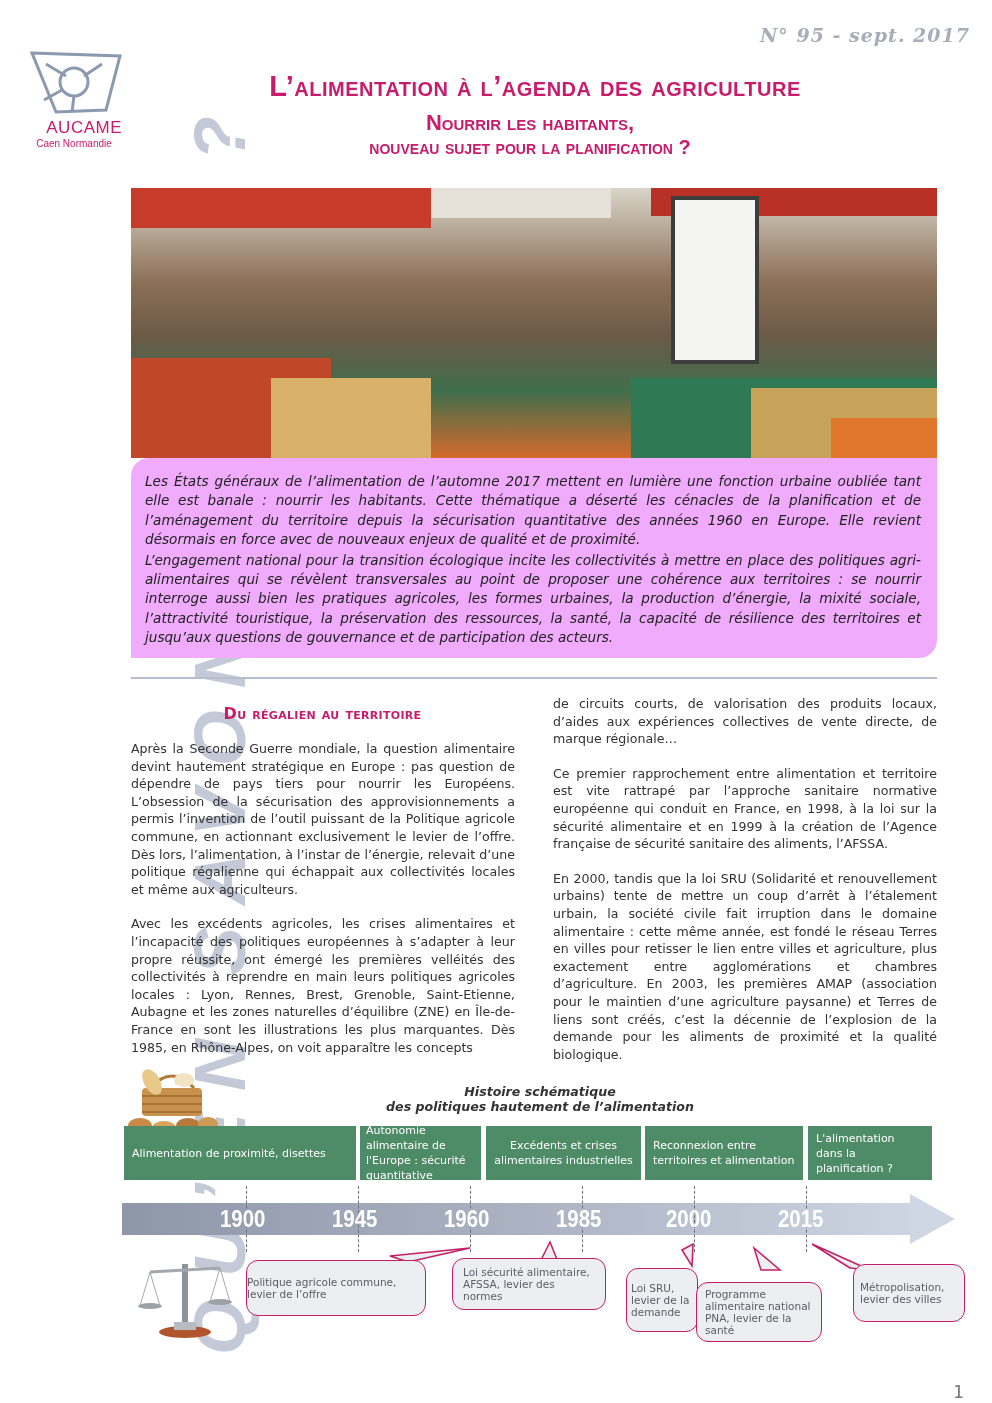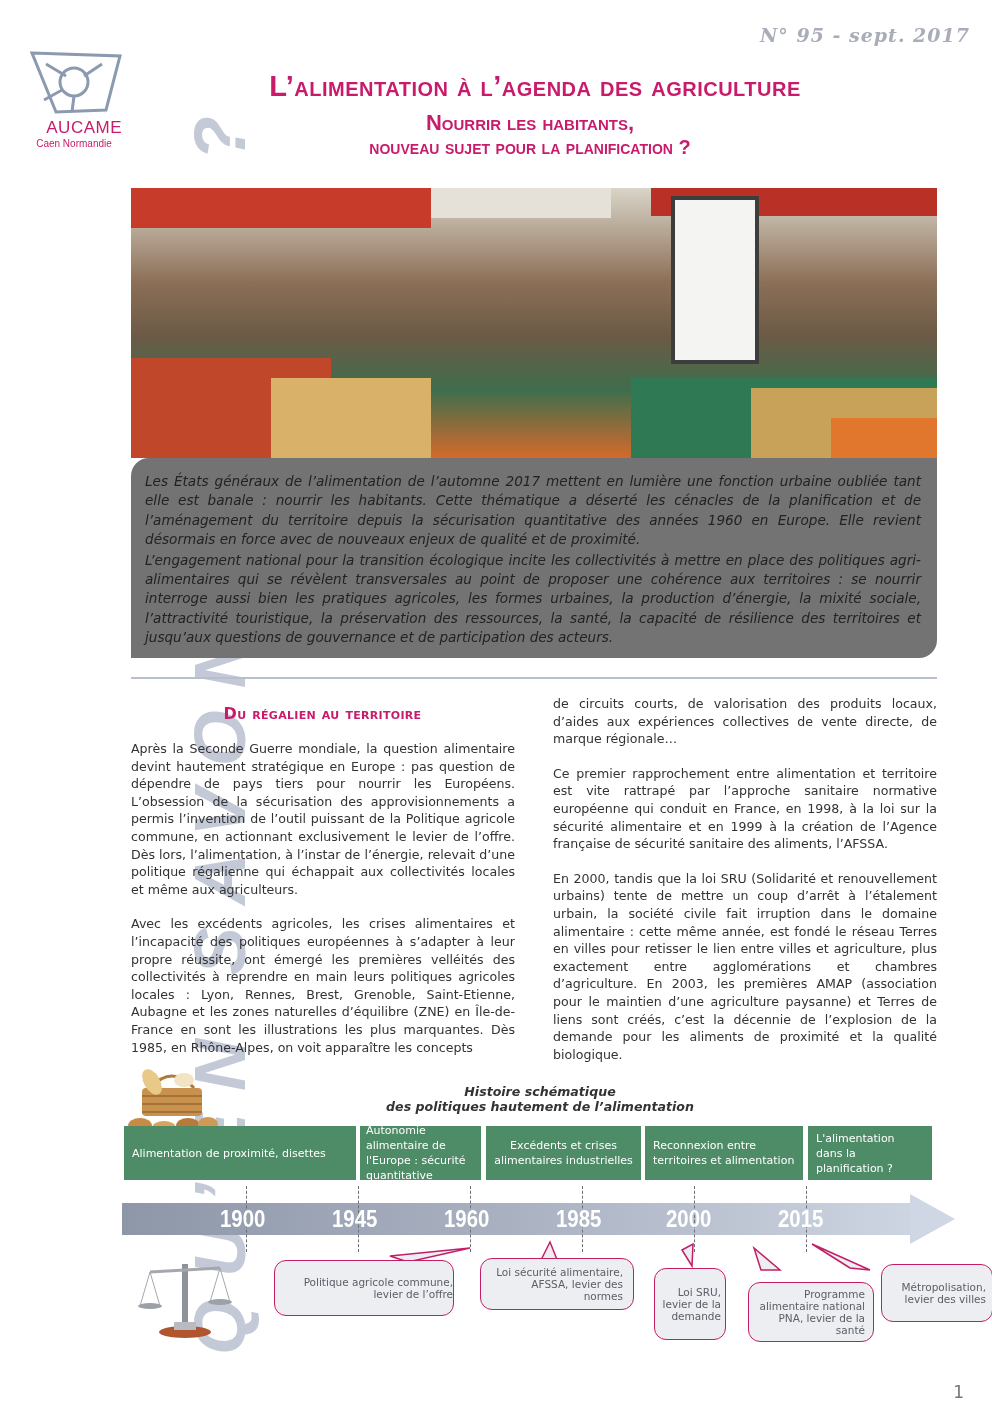--- a/index.html
+++ b/index.html
@@ -30,21 +30,21 @@
           transform-origin:center center; color:#c3c9d6; font-family:"Liberation Sans", sans-serif;
           font-weight:bold; font-style:italic; font-size:72px; letter-spacing:22px;
           white-space:nowrap; text-align:center; line-height:90px; }
 
   
   .photo { left:131px; top:188px; width:806px; height:270px; overflow:hidden;
            background:linear-gradient(180deg,#d9d5c8 0%,#8c6f57 35%,#6b5a46 55%,#3f6e4c 75%,#d46a2c 100%); }
   .awning { position:absolute; }
 
   
-  .intro { left:131px; top:458px; width:806px; height:200px; background:#737373;
+  .intro { left:131px; top:458px; width:806px; height:200px; background:#f0abfc;
            border-top-left-radius:18px; border-bottom-right-radius:18px; }
   .intro p { margin:0; font-style:italic; font-size:13.6px; line-height:19.4px;
              text-align:justify; color:#222; font-family:"DejaVu Sans", sans-serif; }
   .intro-inner { position:absolute; left:14px; top:14px; width:776px; }
   .intro p + p { margin-top:1px; }
 
   .rule { left:131px; top:677px; width:806px; height:2px; background:#b7bfcf; }
 
   .h2 { left:130px; top:704px; width:385px; text-align:center; color:#c81b6b;
         font-family:"DejaVu Sans", sans-serif; font-weight:bold; font-size:16px;
@@ -64,23 +64,23 @@
   .arrow-bar { left:122px; top:1203px; width:790px; height:32px;
                background:linear-gradient(90deg,#8e97a8 0%,#aab2c2 50%,#cdd5e2 100%); }
   .arrow-head { left:910px; top:1194px; width:0; height:0;
                 border-top:25px solid transparent; border-bottom:25px solid transparent;
                 border-left:45px solid #cfd7e4; }
   .year { top:1203px; font-family:"Liberation Sans", sans-serif; font-weight:bold;
           font-size:24px; color:#ffffff; line-height:32px; transform:scaleX(0.85);
           transform-origin:left center; }
   .tick { width:0; border-left:1.5px dashed #6c6f77; }
   .bubble { background:#eceef2; border:1.5px solid #c41e66; border-radius:12px;
-            color:#5a5e66; font-size:10.5px; line-height:12px; text-align:right;
+            color:#5a5e66; font-size:10.5px; line-height:12px; text-align:left;
             display:flex; align-items:center; justify-content:center; box-sizing:border-box;
-            font-family:"DejaVu Sans", sans-serif;margin-left:28px; }
+            font-family:"DejaVu Sans", sans-serif; }
   .page-num { right:28px; top:1382px; font-size:17px; color:#777; }
 </style>
 </head>
 <body>
 
 <div class="abs issue">N° 95 - sept. 2017</div>
 
 <svg class="abs logo" viewBox="0 0 100 70" style="height:70px;">
   <path d="M6 3 L94 6 L80 60 L30 62 Z" fill="none" stroke="#8c9ab0" stroke-width="3"></path>
   <circle cx="48" cy="32" r="14" fill="none" stroke="#8c9ab0" stroke-width="3"></circle>
@@ -181,17 +181,17 @@
 <svg class="abs" style="left:240px;top:1240px;width:720px;height:100px;" viewBox="0 0 720 100">
   <path d="M150 16 L230 8 L168 22 Z" fill="#eceef2" stroke="#c41e66" stroke-width="1.5"></path>
   <path d="M300 22 L310 2 L318 22 Z" fill="#eceef2" stroke="#c41e66" stroke-width="1.5"></path>
   <path d="M442 10 L453 4 L452 26 Z" fill="#eceef2" stroke="#c41e66" stroke-width="1.5"></path>
   <path d="M521 30 L514 8 L540 30 Z" fill="#eceef2" stroke="#c41e66" stroke-width="1.5"></path>
   <path d="M610 28 L572 4 L630 30 Z" fill="#eceef2" stroke="#c41e66" stroke-width="1.5"></path>
 </svg>
 
 <div class="abs bubble" style="left:246px;top:1260px;width:180px;height:56px;">Politique agricole commune, levier de l’offre</div>
 <div class="abs bubble" style="left:452px;top:1258px;width:154px;height:52px;padding:0 10px;">Loi sécurité alimentaire, AFSSA, levier des normes</div>
-<div class="abs bubble" style="left:626px;top:1268px;width:72px;height:72px;padding:4px 4px;">Loi SRU, levier de la demande</div>
-<div class="abs bubble" style="left:720px;top:1282px;width:126px;height:60px;padding:0 8px;">Programme alimentaire national PNA, levier de la santé</div>
+<div class="abs bubble" style="left:626px;top:1268px;width:72px;height:64px;padding:4px 4px;">Loi SRU, levier de la demande</div>
+<div class="abs bubble" style="left:696px;top:1282px;width:126px;height:60px;padding:0 8px;">Programme alimentaire national PNA, levier de la santé</div>
 <div class="abs bubble" style="left:853px;top:1264px;width:112px;height:58px;padding:6px 6px;">Métropolisation, levier des villes</div>
 
 <div class="abs page-num">1</div>
 
 </body></html>

